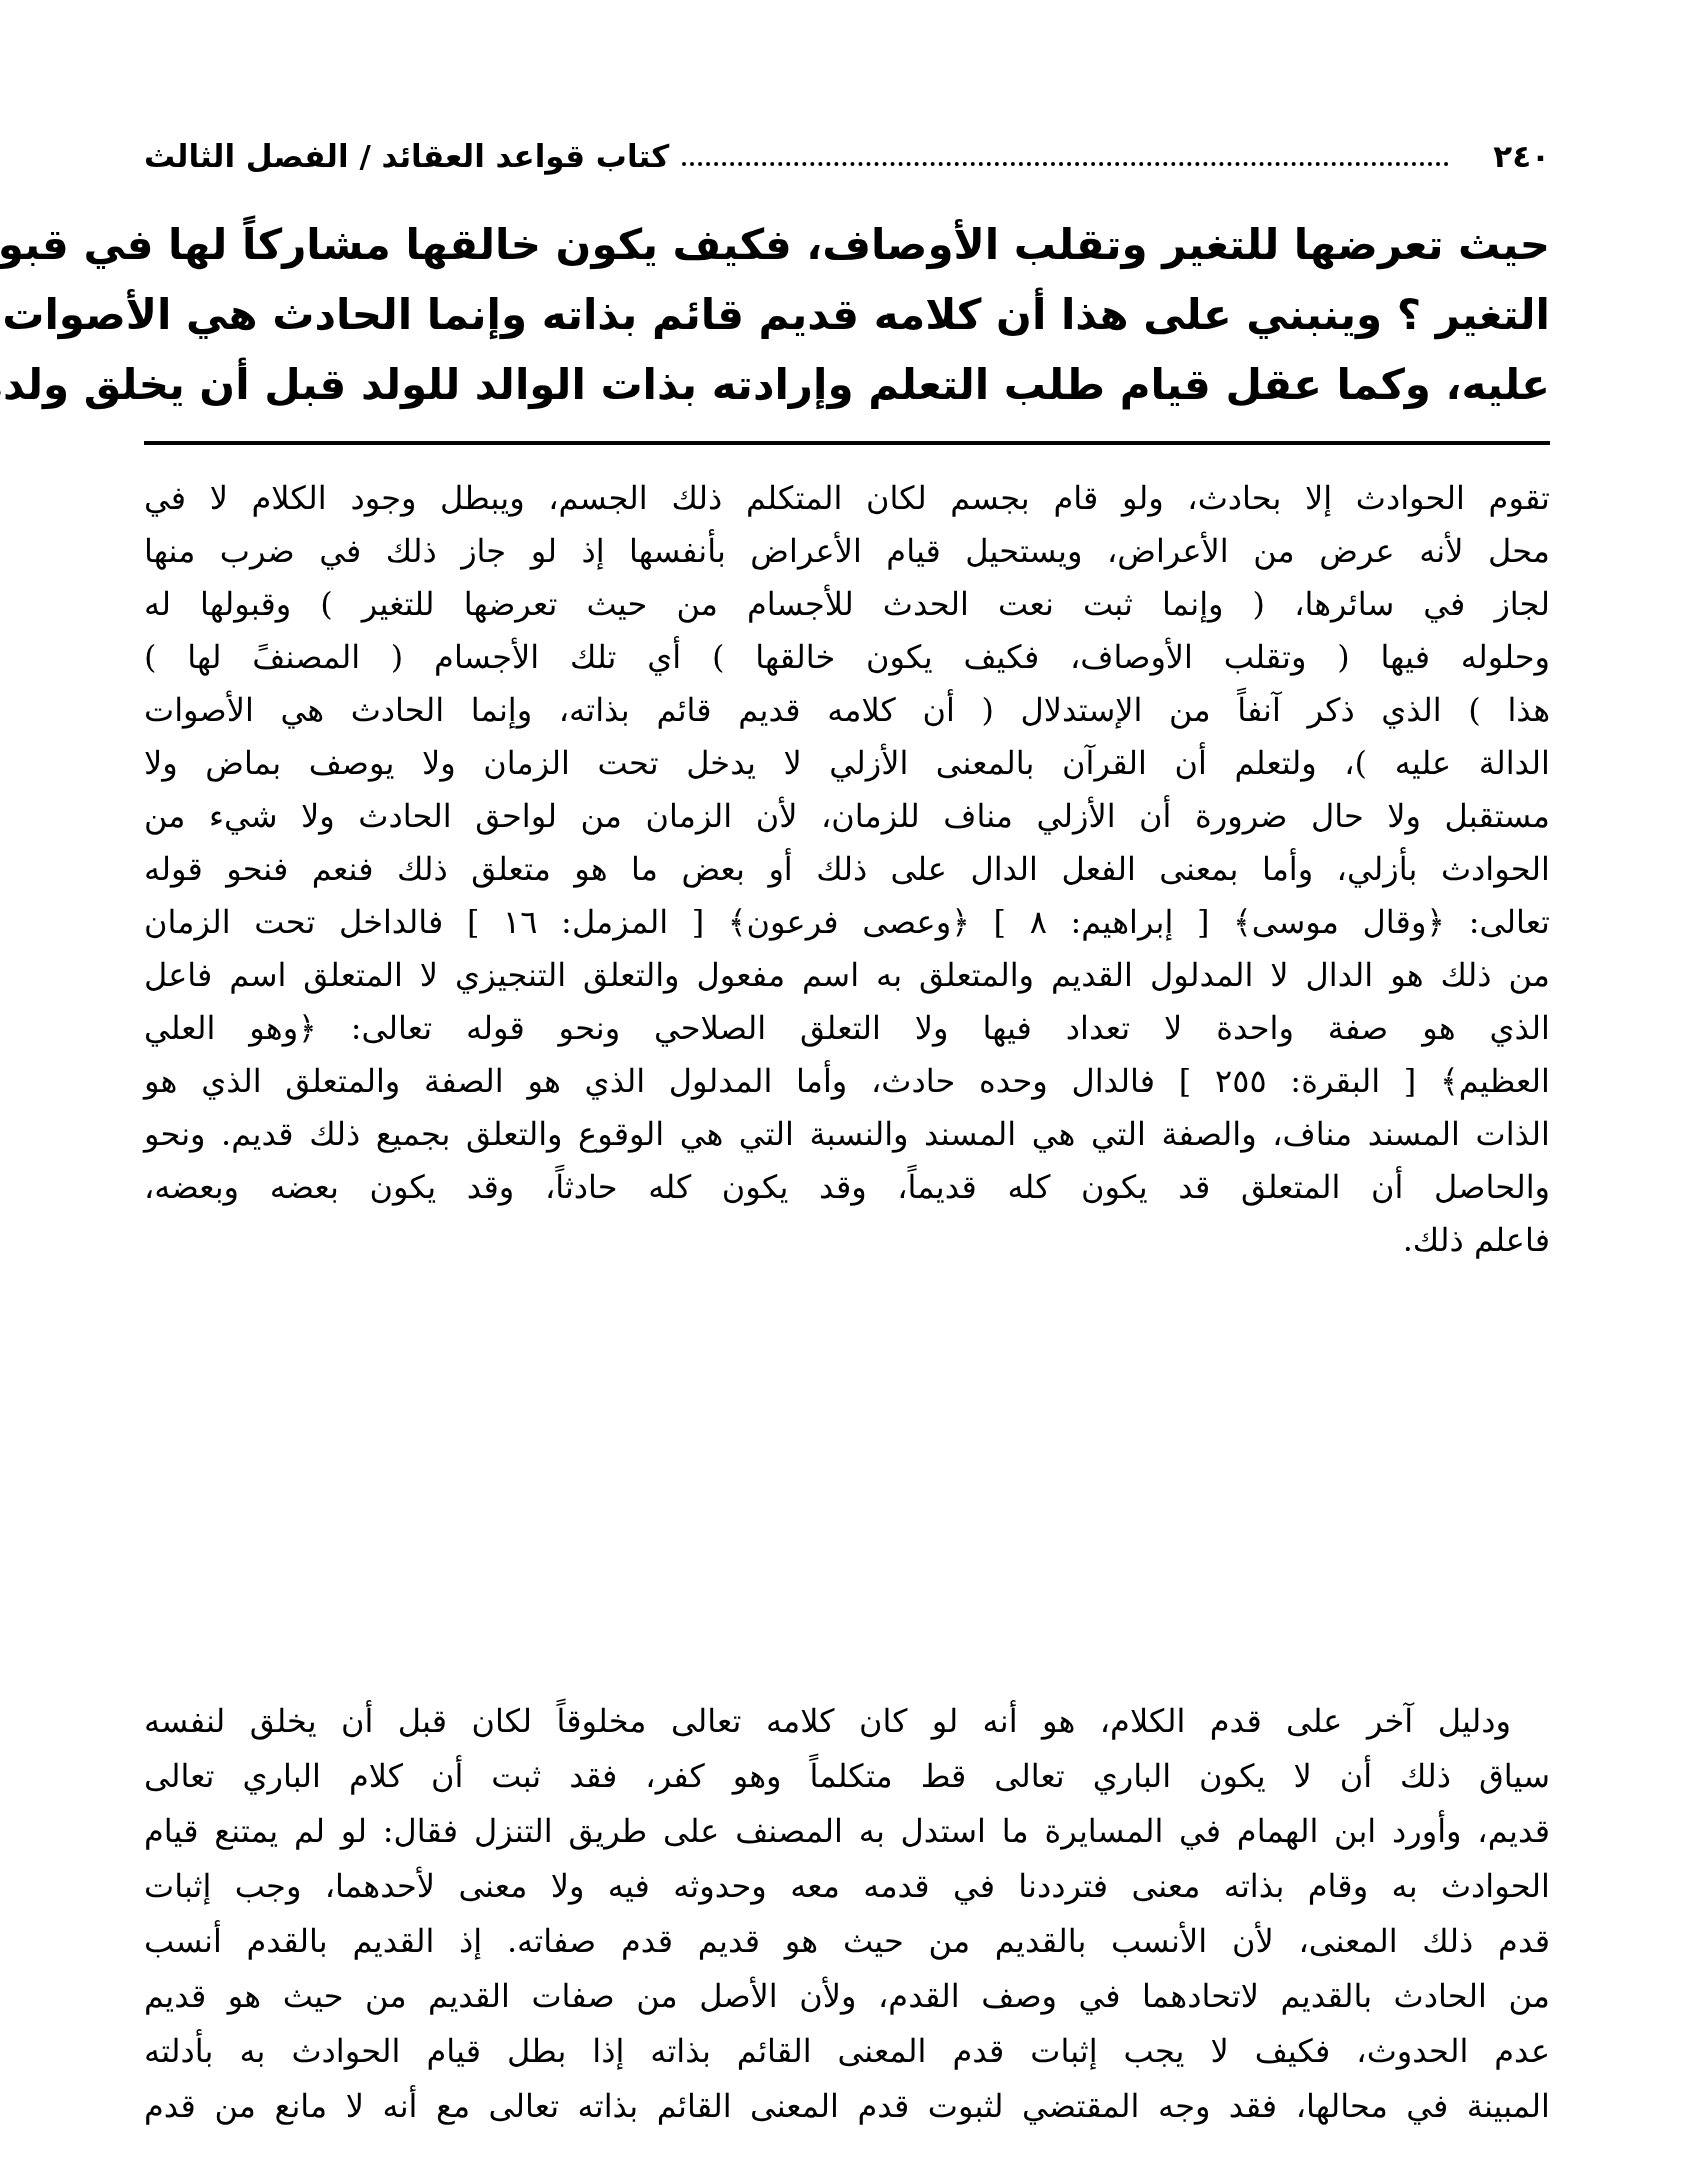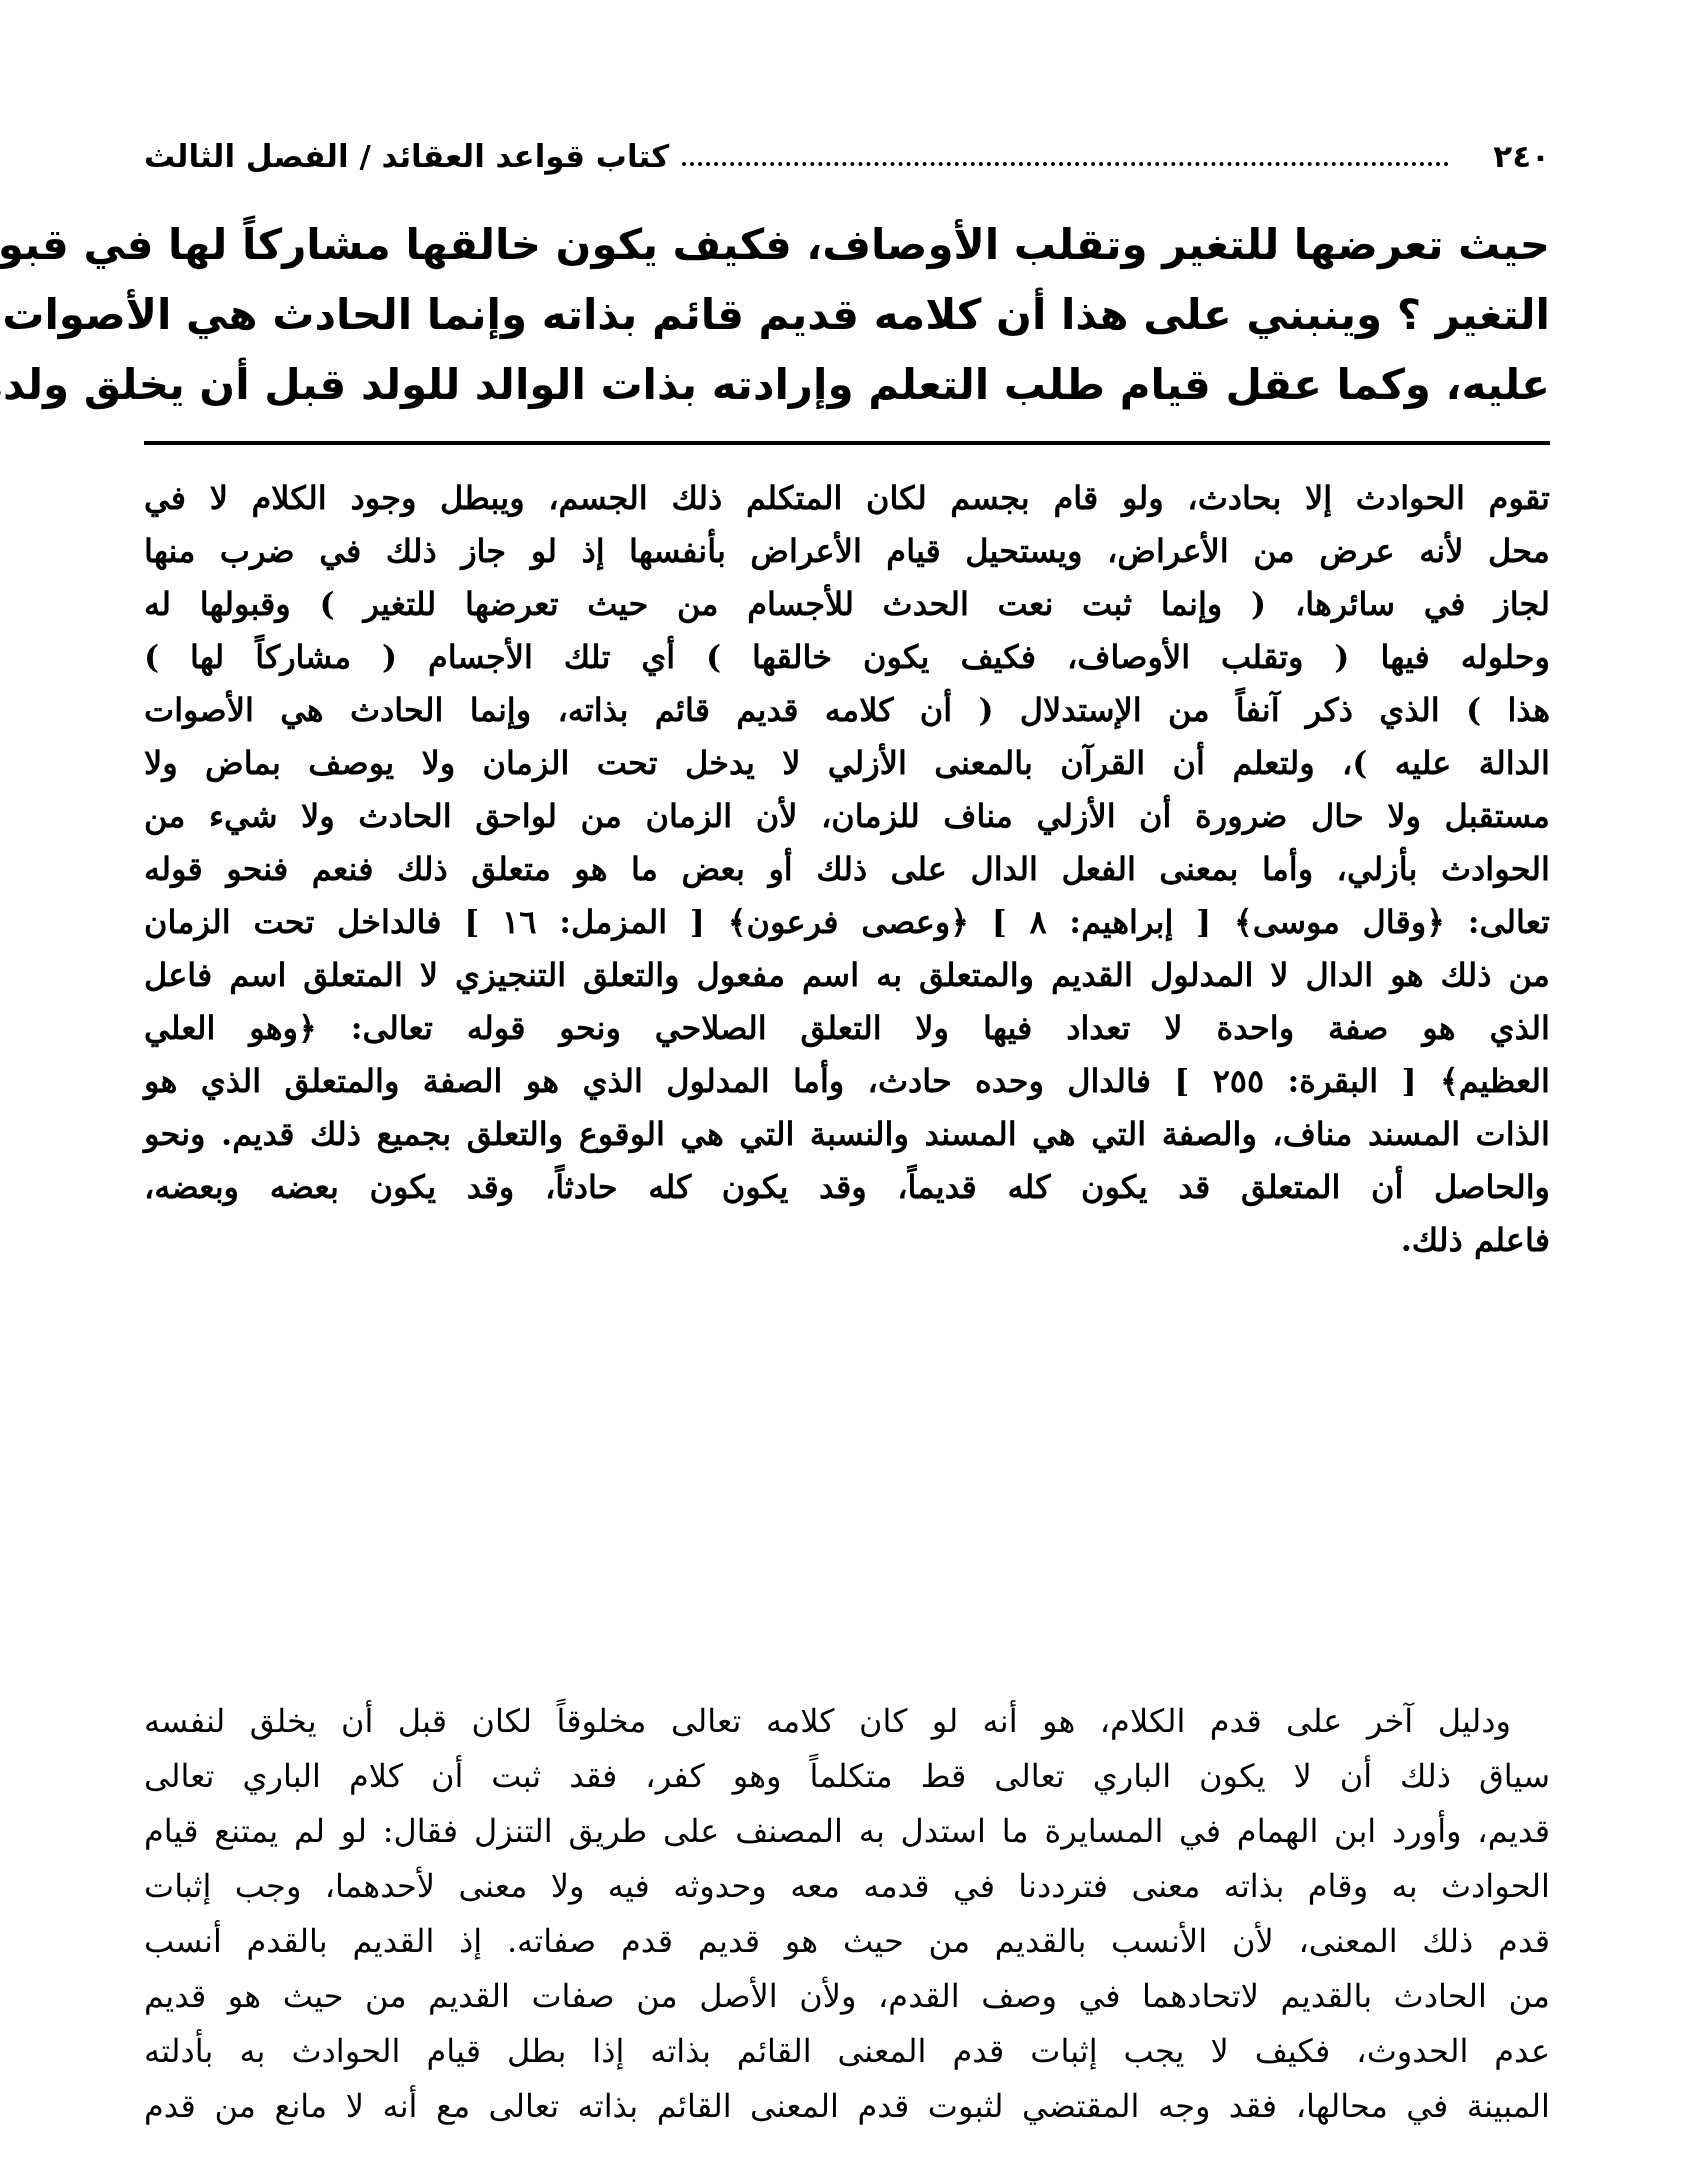--- a/index.html
+++ b/index.html
@@ -18,21 +18,21 @@
   .main {
     position: absolute; top: 210px; left: 0; width: 1406px;
     font-family: "DejaVu Sans", "Liberation Sans", sans-serif; font-weight: bold;
     font-size: 42px; line-height: 70px; text-align: justify; text-align-last: justify;
   }
   .main .line { display: block; white-space: nowrap; text-align: justify; text-align-last: justify; }
   .rule { position: absolute; top: 441px; left: 0; width: 1406px; height: 3.5px; background: #000; }
   .notes {
     position: absolute; top: 472px; left: 0; width: 1406px;
     font-family: "DejaVu Serif", "Liberation Serif", serif;
-    font-size: 32px; line-height: 53px; font-weight: bold;
+    font-size: 32px; line-height: 53px;
   }
   .notes .line { display: block; white-space: nowrap; text-align-last: justify; text-align: justify; }
   .notes .line.last { text-align-last: right; }
   .para2 {
     position: absolute; top: 1694px; left: 0; width: 1406px;
     font-family: "DejaVu Serif", "Liberation Serif", serif;
     font-size: 32px; line-height: 55px;
   }
   .para2 .line { display: block; white-space: nowrap; text-align-last: justify; text-align: justify; }
   .para2 .line.first { padding-right: 39px; }
@@ -53,21 +53,21 @@
     <span class="line">التغير ؟ وينبني على هذا أن كلامه قديم قائم بذاته وإنما الحادث هي الأصوات الدالة</span>
     <span class="line">عليه، وكما عقل قيام طلب التعلم وإرادته بذات الوالد للولد قبل أن يخلق ولده حتى</span>
   </div>
 
   <div class="rule"></div>
 
   <div class="notes">
     <span class="line">تقوم الحوادث إلا بحادث، ولو قام بجسم لكان المتكلم ذلك الجسم، ويبطل وجود الكلام لا في</span>
     <span class="line">محل لأنه عرض من الأعراض، ويستحيل قيام الأعراض بأنفسها إذ لو جاز ذلك في ضرب منها</span>
     <span class="line">لجاز في سائرها، ( وإنما ثبت نعت الحدث للأجسام من حيث تعرضها للتغير ) وقبولها له</span>
-    <span class="line">وحلوله فيها ( وتقلب الأوصاف، فكيف يكون خالقها ) أي تلك الأجسام ( مشاركاً لها )</span>
+    <span class="line">وحلوله فيها ( وتقلب الأوصاف، فكيف يكون خالقها ) أي تلك الأجسام ( المصنفً لها )</span>
     <span class="line">هذا ) الذي ذكر آنفاً من الإستدلال ( أن كلامه قديم قائم بذاته، وإنما الحادث هي الأصوات</span>
     <span class="line">الدالة عليه )، ولتعلم أن القرآن بالمعنى الأزلي لا يدخل تحت الزمان ولا يوصف بماض ولا</span>
     <span class="line">مستقبل ولا حال ضرورة أن الأزلي مناف للزمان، لأن الزمان من لواحق الحادث ولا شيء من</span>
     <span class="line">الحوادث بأزلي، وأما بمعنى الفعل الدال على ذلك أو بعض ما هو متعلق ذلك فنعم فنحو قوله</span>
     <span class="line">تعالى: ﴿وقال موسى﴾ [ إبراهيم: ٨ ] ﴿وعصى فرعون﴾ [ المزمل: ١٦ ] فالداخل تحت الزمان</span>
     <span class="line">من ذلك هو الدال لا المدلول القديم والمتعلق به اسم مفعول والتعلق التنجيزي لا المتعلق اسم فاعل</span>
     <span class="line">الذي هو صفة واحدة لا تعداد فيها ولا التعلق الصلاحي ونحو قوله تعالى: ﴿وهو العلي</span>
     <span class="line">العظيم﴾ [ البقرة: ٢٥٥ ] فالدال وحده حادث، وأما المدلول الذي هو الصفة والمتعلق الذي هو</span>
     <span class="line">الذات المسند مناف، والصفة التي هي المسند والنسبة التي هي الوقوع والتعلق بجميع ذلك قديم. ونحو</span>
     <span class="line">والحاصل أن المتعلق قد يكون كله قديماً، وقد يكون كله حادثاً، وقد يكون بعضه وبعضه،</span>

